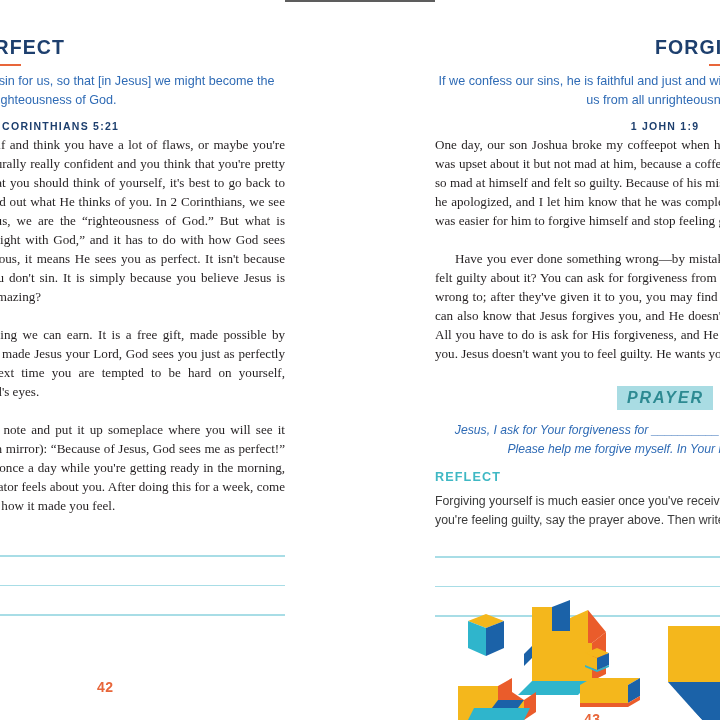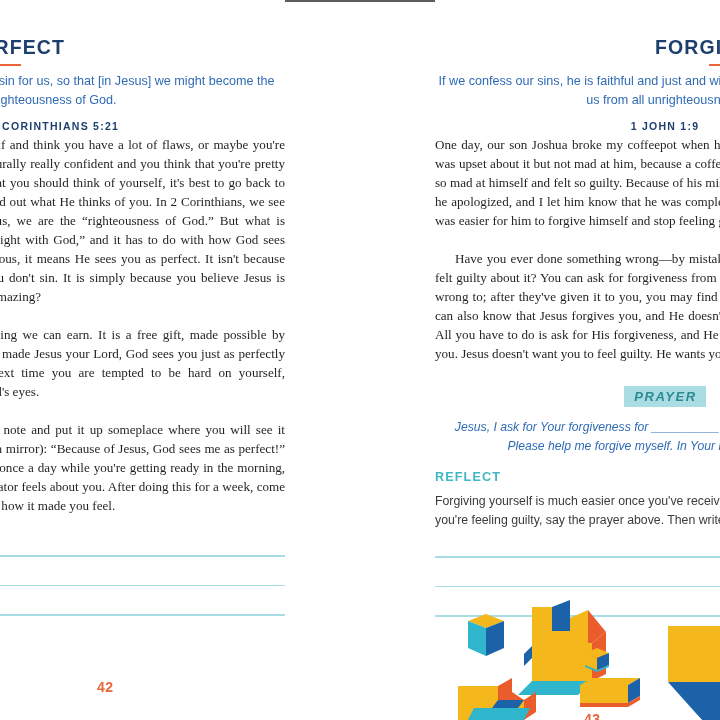--- a/index.html
+++ b/index.html
@@ -131,21 +131,21 @@
     text-align: center;
     margin: 0;
   }
   .prayer-badge {
     display: inline-block;
     background: #a9dce3;
     color: #2d8a92;
     font-family: "Liberation Sans", sans-serif;
     font-style: italic;
     font-weight: bold;
-    font-size: 13px;
+    font-size: 16px;
     letter-spacing: 0.12em;
     padding: 3px 9px 3px 10px;
   }
   .prayer-text {
     font-family: "Liberation Sans", sans-serif;
     font-style: italic;
     font-size: 12.2px;
     line-height: 19px;
     color: #2f6bb5;
     text-align: center;

